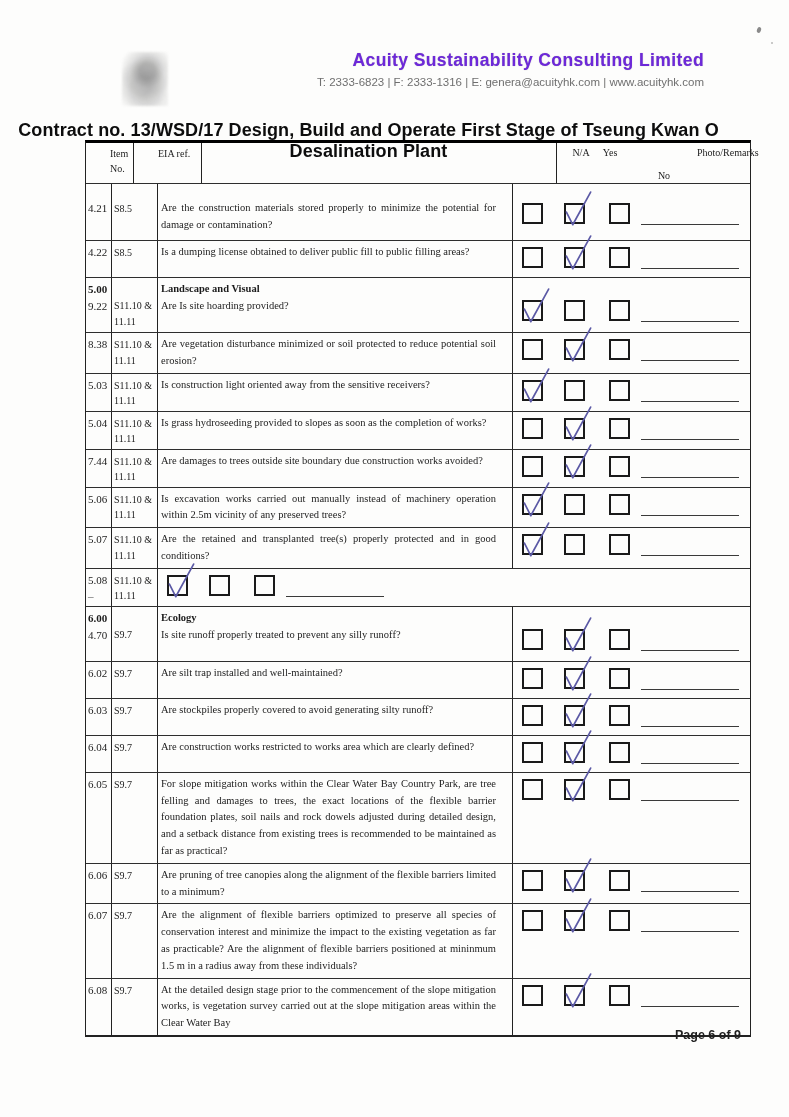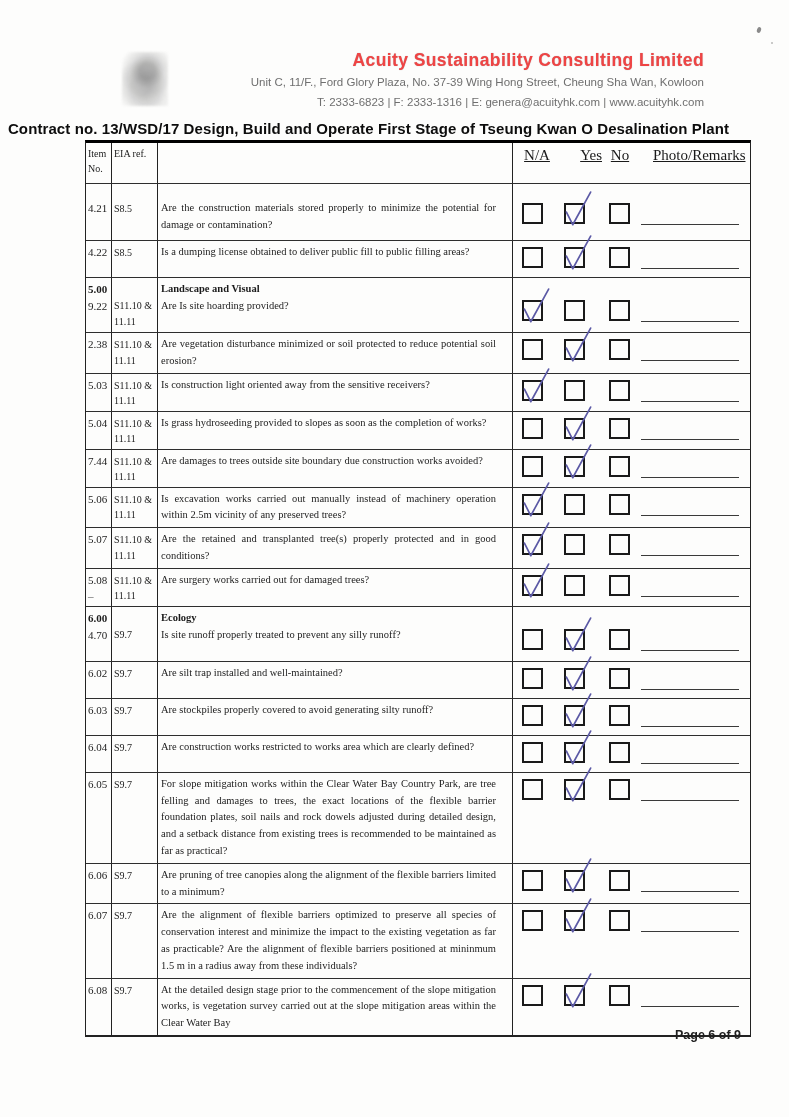--- a/index.html
+++ b/index.html
@@ -24,31 +24,31 @@
   .speck { position: absolute; background: #8a8a8a; border-radius: 50%; }
   .speck-1 { left: 757px; top: 27px; width: 4px; height: 6px; transform: rotate(20deg); }
   .speck-2 { left: 771px; top: 42px; width: 2px; height: 2px; opacity: .6; }
   .head-text {
     position: absolute; left: 0; top: 50px; width: 704px;
     text-align: right;
     font-family: "Liberation Sans", sans-serif;
     white-space: nowrap;
   }
   .company-name {
-    font-size: 17.5px; font-weight: 700; color: #ef4444;
+    font-size: 17.5px; font-weight: 700; color: #6d28d9;
     letter-spacing: .4px; text-shadow: 0 0 1px #b5b5b5;
   }
   .addr-line, .contact-line {
     font-size: 11.5px; color: #6f6f6f; line-height: 1.45; margin-top: 3px;
   }
   .contract-title {
     position: absolute; left: 0; top: 120px; width: 737px;
     text-align: center;
     font-family: "Liberation Sans", sans-serif;
-    font-size: 15px; font-weight: 700; color: #0d0d0d;
+    font-size: 18px; font-weight: 700; color: #0d0d0d;
     letter-spacing: .1px;
   }
   
   .checklist-table {
     position: absolute; left: 85px; top: 140px; width: 666px;
     border-left: 1.5px solid #222; border-right: 1.5px solid #222;
     border-top: 3px solid #000; border-bottom: 2px solid #222;
     background: transparent;
   }
   .row { display: flex; align-items: stretch; }
@@ -62,27 +62,27 @@
   .q-text { text-align: justify; line-height: 1.6; }
   .sec-title { font-weight: 700; font-size: 10.5px; line-height: 1.6; }
   .sec-num { font-weight: 700; }
   .item-mark { color: #444; line-height: .6; }
   .row-item { min-height: 37px; }
   .row-section { min-height: 55px; }
   .row-tall-1 { min-height: 43px; }
   .row-section .ref-text { margin-top: 16px; }
   
   .row-header { min-height: 40px; }
-  .row-header .cell-item, .row-header .cell-ref { font-size: 10px; line-height: 1.5; padding-top: 3px; }
+  .row-header .cell-item, .row-header .cell-ref { font-size: 10px; line-height: 1.5; padding-top: 3px; margin-left: 22px; }
   .row-header .cell-checks .hlabel {
-    position: absolute; top: 4px; font-size: 15px; color: #1a1a1a; text-decoration: underline;
+    position: absolute; top: 4px; font-size: 10px; color: #1a1a1a;
   }
   .hl-na { left: 9px; width: 30px; text-align: center; }
-  .hl-yes { left: 63px; width: 26px; text-align: right; }
-  .hl-no { left: 94px; width: 26px; text-align: center; }
+  .hl-yes { left: 40px; width: 26px; text-align: center; }
+  .hl-no { left: 94px; width: 26px; text-align: center; margin-top: 23px; }
   .hl-remarks { left: 140px; }
   .row-spacer { height: 14px; }
   
   .cbox {
     position: absolute; top: 6px; width: 21px; height: 21px;
     border: 2px solid #1a1a1a; background: transparent;
   }
   .row-section .cbox { top: 22px; }
   .cbox-na  { left: 9px; }
   .cbox-yes { left: 51px; }
@@ -105,21 +105,20 @@
 <body>
 
 <div class="page">
 
   <div class="logo-smudge"></div>
   <div class="speck speck-1"></div>
   <div class="speck speck-2"></div>
 
   <div class="head-text">
     <div class="company-name">Acuity Sustainability Consulting Limited</div>
-    <div class="addr-line">Unit C, 11/F., Ford Glory Plaza, No. 37-39 Wing Hong Street, Cheung Sha Wan, Kowloon</div>
     <div class="contact-line">T: 2333-6823 | F: 2333-1316 | E: genera@acuityhk.com | www.acuityhk.com</div>
   </div>
 
   <div class="contract-title">Contract no. 13/WSD/17 Design, Build and Operate First Stage of Tseung Kwan O Desalination Plant</div>
 
   <div class="checklist-table">
     <div class="row row-header">
       <div class="cell cell-item">Item No.</div>
       <div class="cell cell-ref">EIA ref.</div>
       <div class="cell cell-q"></div>
@@ -197,21 +196,21 @@
                 <path d="M4 21 L10 33 L27 2" stroke="#5b59a5"></path>
               </svg>
             </div>
             <div class="cbox cbox-yes"></div>
             <div class="cbox cbox-no"></div>
             <div class="remarks-line"></div>
           </div>
         </div>
         <div class="row row-item">
           <div class="cell cell-item">
-            <div class="item-num">2.38</div>
+            <div class="item-num">8.38</div>
           </div>
           <div class="cell cell-ref">
             <div class="ref-text">S11.10 &amp; 11.11</div>
           </div>
           <div class="cell cell-q">
             <div class="q-text">Are vegetation disturbance minimized or soil protected to reduce potential soil erosion?</div>
           </div>
           <div class="cell cell-checks">
             <div class="cbox cbox-na"></div>
             <div class="cbox cbox-yes">
@@ -329,23 +328,20 @@
           </div>
         </div>
         <div class="row row-item">
           <div class="cell cell-item">
             <div class="item-num">5.08</div>
             <div class="item-mark">_</div>
           </div>
           <div class="cell cell-ref">
             <div class="ref-text">S11.10 &amp; 11.11</div>
           </div>
-          <div class="cell cell-q">
-            <div class="q-text">Are surgery works carried out for damaged trees?</div>
-          </div>
           <div class="cell cell-checks">
             <div class="cbox cbox-na">
               <svg viewBox="0 0 30 38">
                 <path d="M4 21 L10 33 L27 2" stroke="#5b59a5"></path>
               </svg>
             </div>
             <div class="cbox cbox-yes"></div>
             <div class="cbox cbox-no"></div>
             <div class="remarks-line"></div>
           </div>

